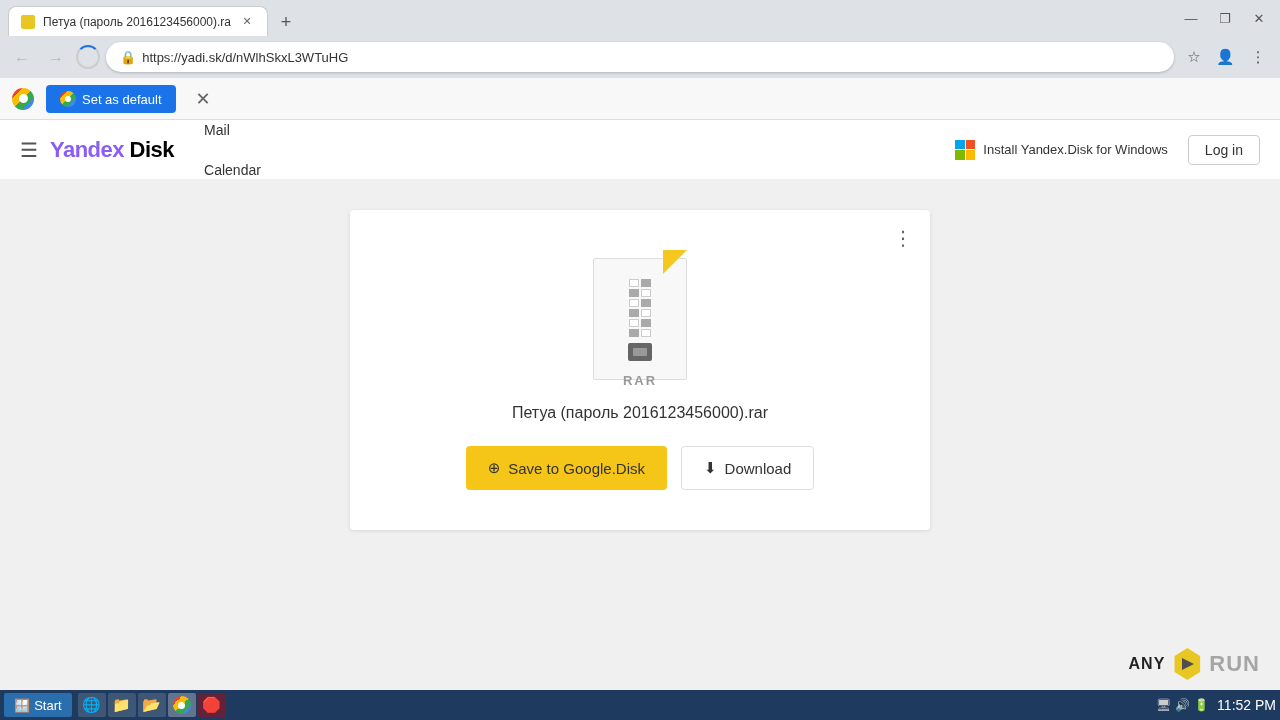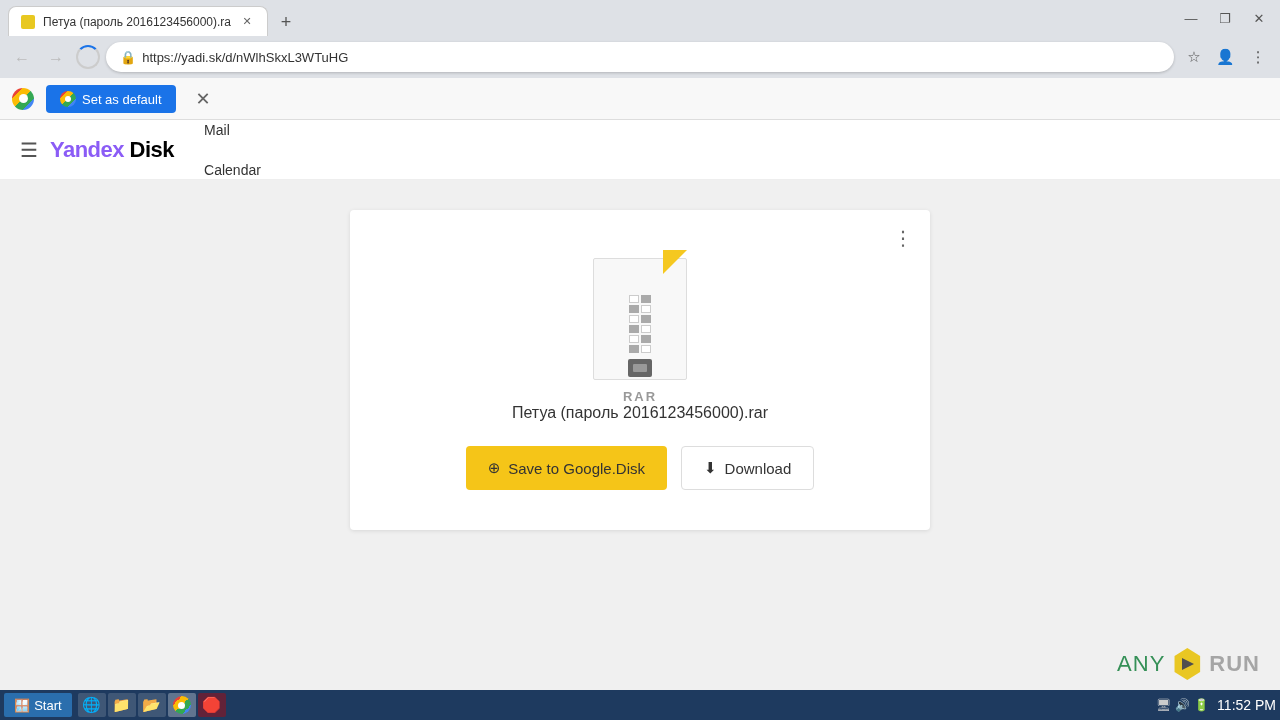--- a/index.html
+++ b/index.html
@@ -114,21 +114,21 @@
     }
 
     
     .file-icon-wrapper {
       width: 110px; height: 140px; position: relative; margin-bottom: 24px;
     }
     .file-body {
       width: 94px; height: 122px; background: #f8f8f8; border: 1.5px solid #ddd;
       border-radius: 2px; position: absolute; bottom: 0; left: 8px;
       display: flex; flex-direction: column; align-items: center; justify-content: flex-start;
-      padding-top: 36px;
+      padding-top: 20px;
     }
 
     .zipper-container { display: flex; flex-direction: column; align-items: center; gap: 2px; margin-top: 0; }
     .zipper-row { display: flex; gap: 2px; }
     .z-white { width: 10px; height: 8px; background: #fff; border: 1px solid #ccc; }
     .z-gray { width: 10px; height: 8px; background: #aaa; }
     .zipper-box { width: 24px; height: 18px; background: #666; border-radius: 2px; margin-top: 4px;
       display: flex; align-items: center; justify-content: center; }
     .zipper-box-inner { width: 14px; height: 8px; background: #999; border-radius: 1px; }
 
@@ -227,20 +227,32 @@
 
   <div class="yandex-header">
     <span class="hamburger">☰</span>
     <div class="yandex-logo">
       <span style="color:#8b5cf6;">Yandex</span><span> Disk</span>
     </div>
     <nav class="nav-links">
       <a class="nav-link">Mail</a>
       <a class="nav-link">Calendar</a>
     </nav>
+    <div class="header-right">
+      <div class="install-windows">
+        <div class="win-logo">
+          <div class="win-square" style="background:#00a4ef;"></div>
+          <div class="win-square" style="background:#f25022;"></div>
+          <div class="win-square" style="background:#7fba00;"></div>
+          <div class="win-square" style="background:#ffb900;"></div>
+        </div>
+        <span>Install Yandex.Disk for Windows</span>
+      </div>
+      <button class="login-btn">Log in</button>
+    </div>
   </div>
 
   <div class="main-area">
     <div class="file-card">
       <button class="more-btn">⋮</button>
 
       <div class="file-icon-wrapper">
         <div class="file-body">
 
           <div class="zipper-container">
@@ -295,21 +307,21 @@
     </div>
   </div>
 
 </div>
 
 <div class="status-bar-text">
   <span>Waiting for yastatic.net...</span>
 </div>
 
 <div class="anyrun-watermark">
-  <span style="font-size:22px;font-weight:normal;color:#15803d;letter-spacing:1px;">ANY</span>
+  <span style="font-size:16px;font-weight:bold;color:#000000;letter-spacing:1px;">ANY</span>
   <div style="width:32px;height:32px;background:#e8c000;clip-path:polygon(50% 0%, 90% 25%, 90% 75%, 50% 100%, 10% 75%, 10% 25%);
               display:flex;align-items:center;justify-content:center;">
     <div style="width:0;height:0;border-left:8px solid transparent;border-right:0;border-top:6px solid transparent;
                 border-bottom:6px solid transparent;border-left:12px solid #333;margin-left:2px;"></div>
   </div>
   <span style="font-size:22px;font-weight:bold;color:#999;letter-spacing:1px;">RUN</span>
 </div>
 
 <div class="taskbar">
   <button class="start-btn">

